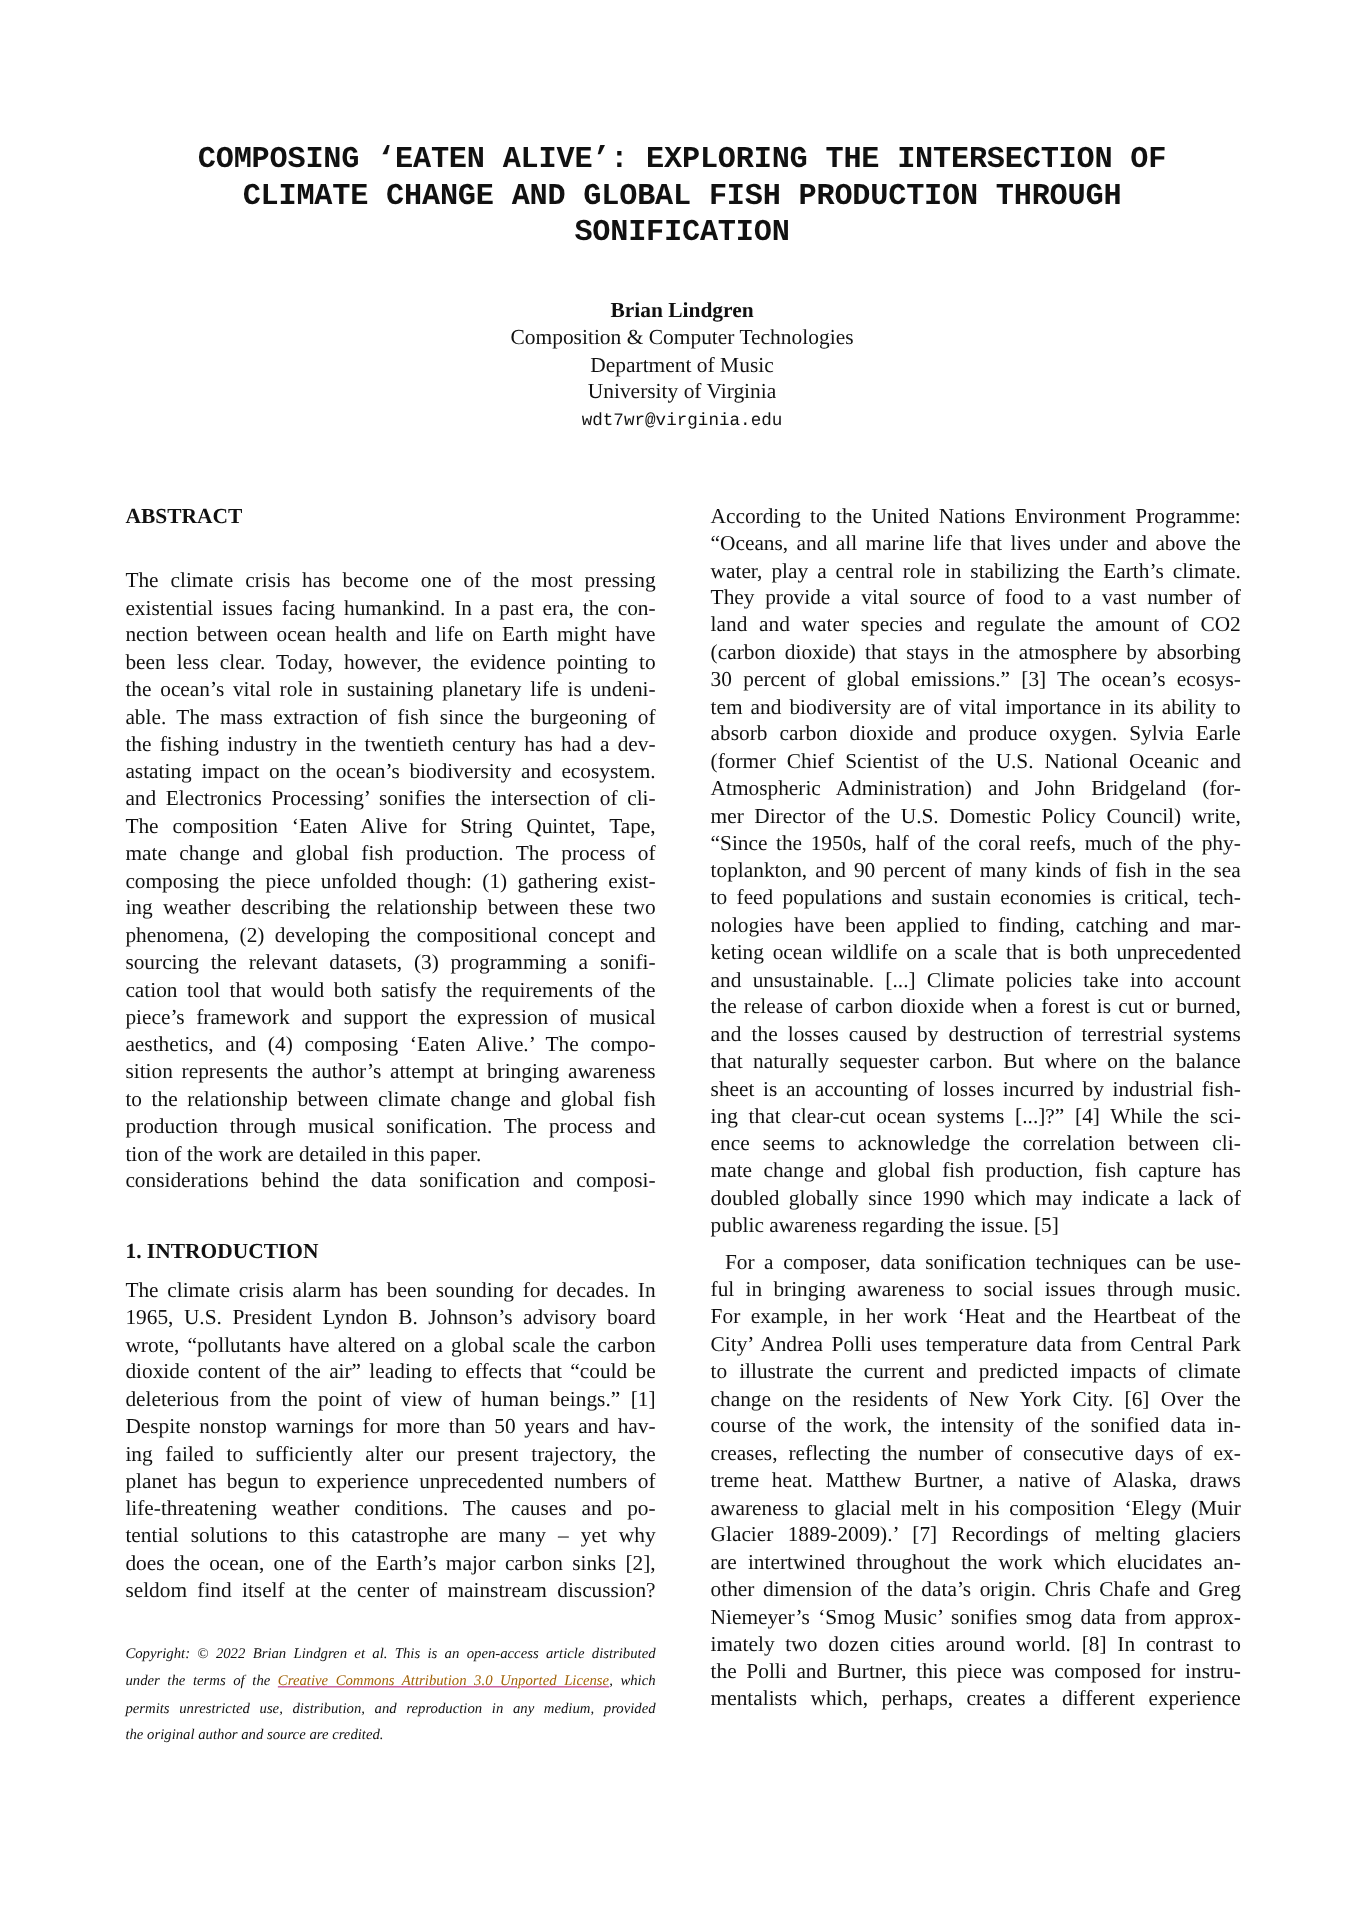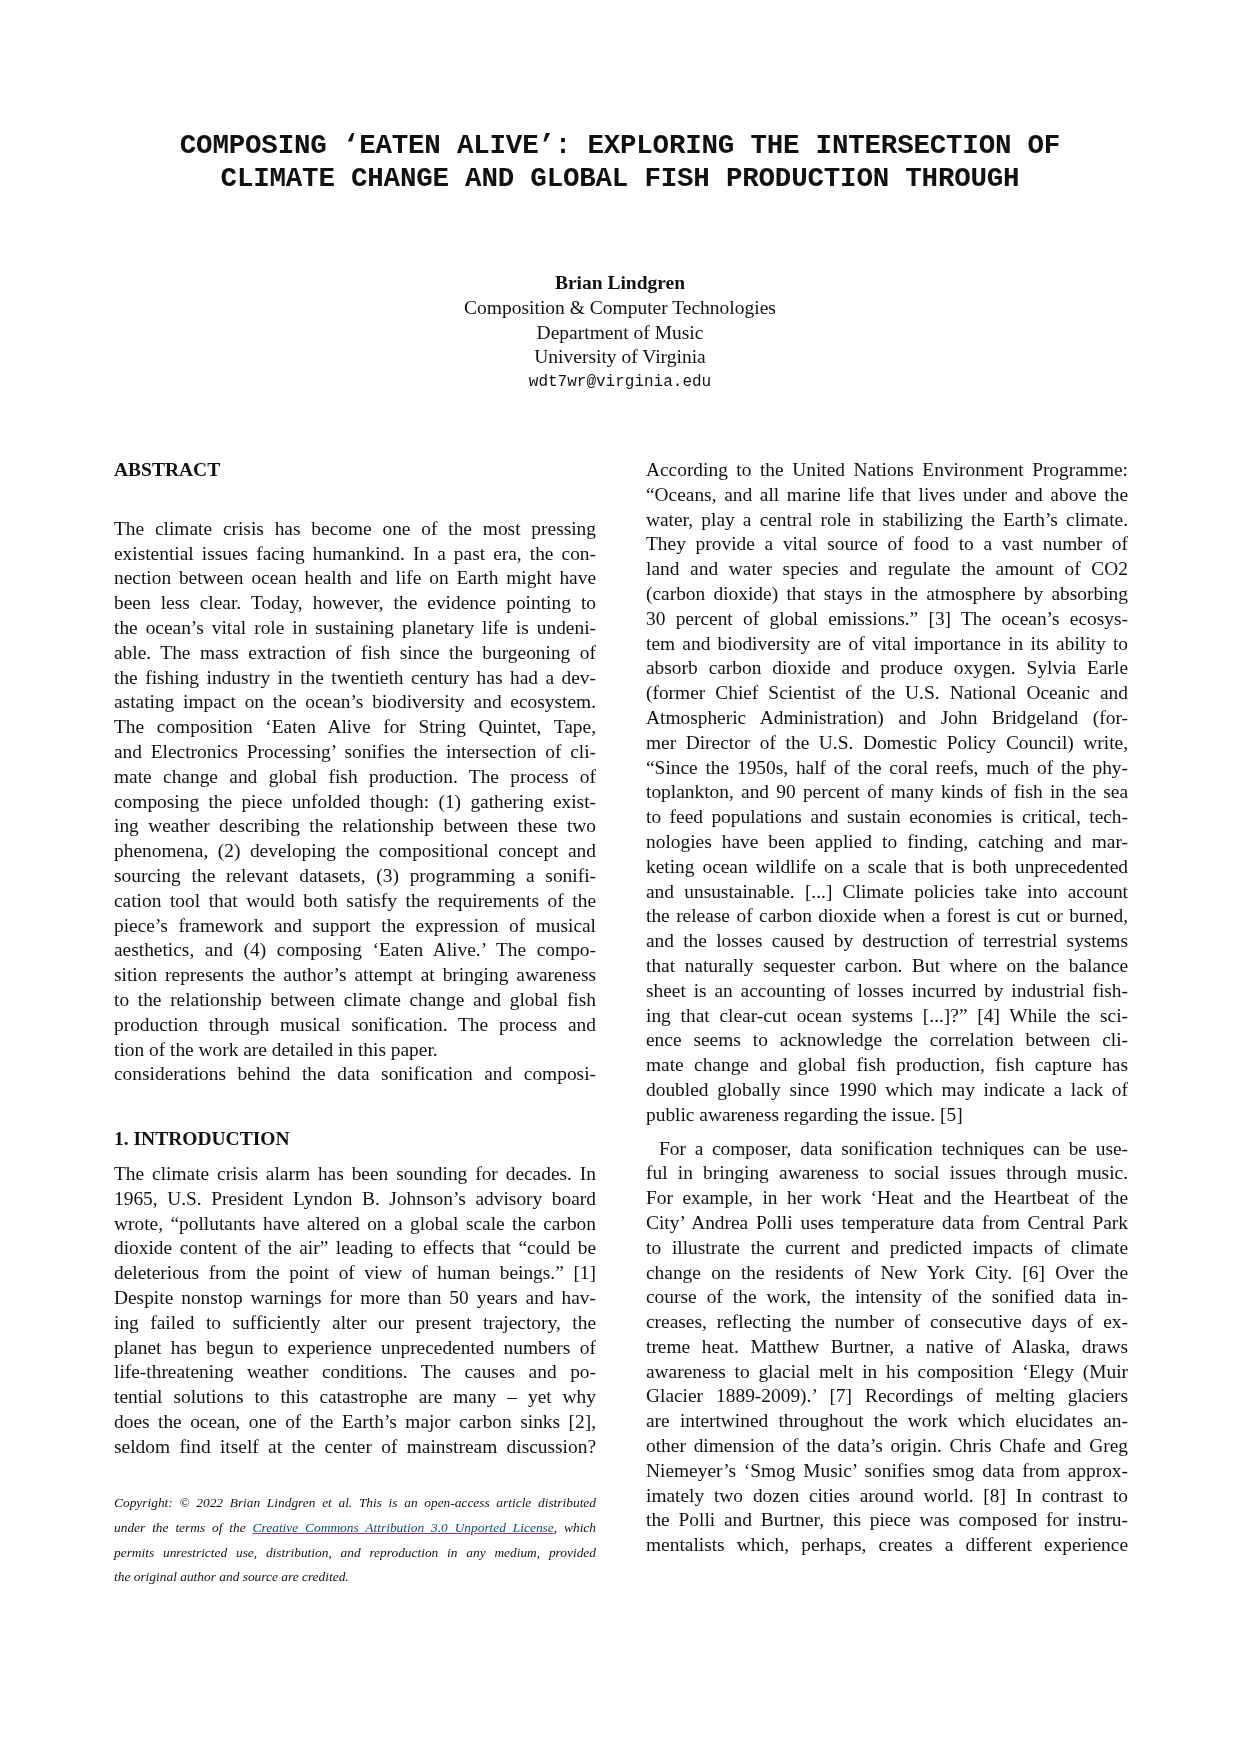--- a/index.html
+++ b/index.html
@@ -36,28 +36,29 @@
   .gap-abs { height: 34px; }
   .gap-sec { height: 40px; }
   .gap-intro { height: 10px; }
   .gap-para { height: 9px; }
   .indent { padding-left: 13px; }
   .copyright {
     position: absolute; left: 114px; top: 1491px; width: 482px;
     font-style: italic; font-size: 13.4px; line-height: 24.8px;
   }
   .copyright .line { height: 24.8px; }
-  .license-link { color: #0c4a6e; text-decoration: underline; text-decoration-color: #b5267f; }
+  .license-link { color: #a16207; text-decoration: underline; text-decoration-color: #b5267f; }
 </style>
 </head>
 <body>
 
 <div class="title">
   <div>COMPOSING ‘EATEN ALIVE’: EXPLORING THE INTERSECTION OF</div>
   <div>CLIMATE CHANGE AND GLOBAL FISH PRODUCTION THROUGH</div>
+  <div>SONIFICATION</div>
 </div>
 
 <div class="author-block">
   <div class="author-name">Brian Lindgren</div>
   <div>Composition &amp; Computer Technologies</div>
   <div>Department of Music</div>
   <div>University of Virginia</div>
   <div class="email">wdt7wr@virginia.edu</div>
 </div>
 
@@ -66,22 +67,22 @@
   <div class="gap-abs"></div>
   <div>
     <span class="line">The climate crisis has become one of the most pressing</span>
     <span class="line">existential issues facing humankind. In a past era, the con-</span>
     <span class="line">nection between ocean health and life on Earth might have</span>
     <span class="line">been less clear.  Today, however, the evidence pointing to</span>
     <span class="line">the ocean’s vital role in sustaining planetary life is undeni-</span>
     <span class="line">able.  The mass extraction of fish since the burgeoning of</span>
     <span class="line">the fishing industry in the twentieth century has had a dev-</span>
     <span class="line">astating impact on the ocean’s biodiversity and ecosystem.</span>
+    <span class="line">and Electronics Processing’ sonifies the intersection of cli-</span>
     <span class="line">The composition ‘Eaten Alive for String Quintet, Tape,</span>
-    <span class="line">and Electronics Processing’ sonifies the intersection of cli-</span>
     <span class="line">mate change and global fish production.  The process of</span>
     <span class="line">composing the piece unfolded though: (1) gathering exist-</span>
     <span class="line">ing weather describing the relationship between these two</span>
     <span class="line">phenomena, (2) developing the compositional concept and</span>
     <span class="line">sourcing the relevant datasets, (3) programming a sonifi-</span>
     <span class="line">cation tool that would both satisfy the requirements of the</span>
     <span class="line">piece’s framework and support the expression of musical</span>
     <span class="line">aesthetics, and (4) composing ‘Eaten Alive.’  The compo-</span>
     <span class="line">sition represents the author’s attempt at bringing awareness</span>
     <span class="line">to the relationship between climate change and global fish</span>

